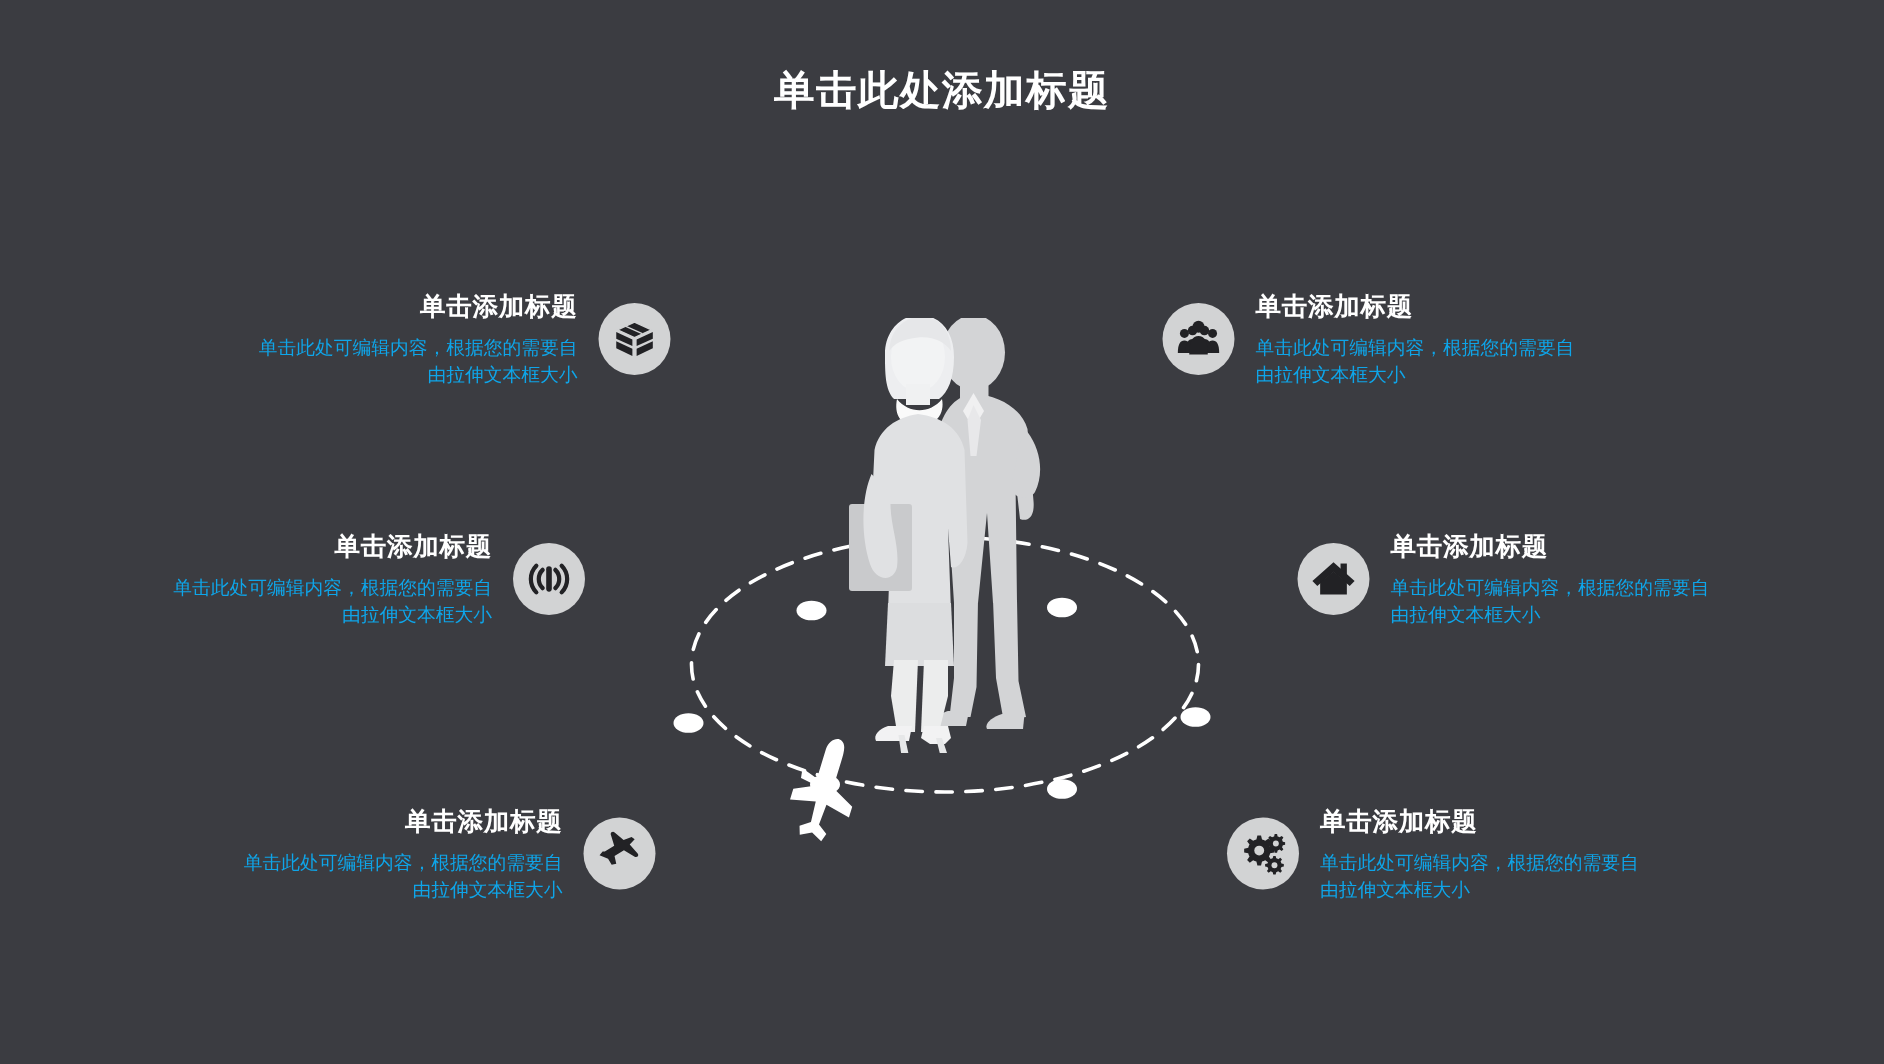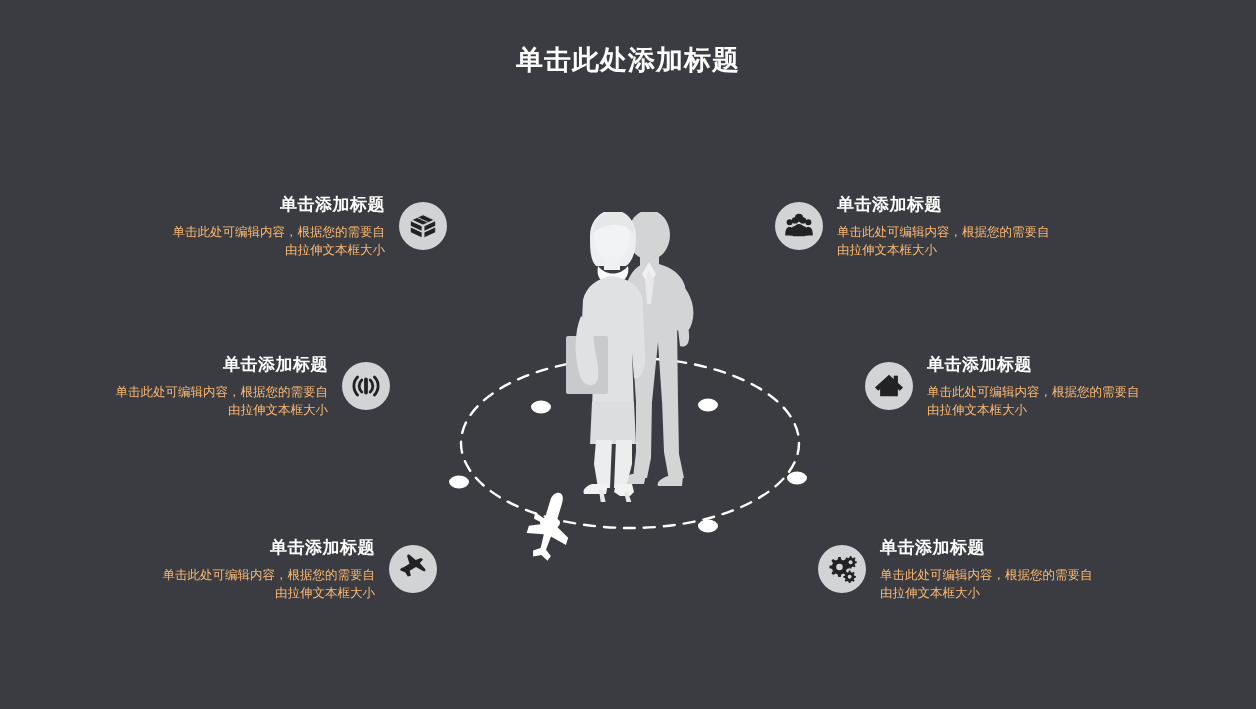--- a/index.html
+++ b/index.html
@@ -73,21 +73,21 @@
     color: #ffffff;
     font-size: 17px;
     font-weight: bold;
     letter-spacing: 0.5px;
     margin-bottom: 7px;
     white-space: nowrap;
   }
   .item.left .item-title { text-align: right; }
   .item.right .item-title { text-align: left; }
   .item-desc {
-    color: #fdba74;
+    color: #0ea5e9;
     font-size: 12.5px;
     line-height: 18px;
   }
 
   .icon-circle {
     width: 48px;
     height: 48px;
     border-radius: 50%;
     background: #d2d3d4;
     display: flex;

